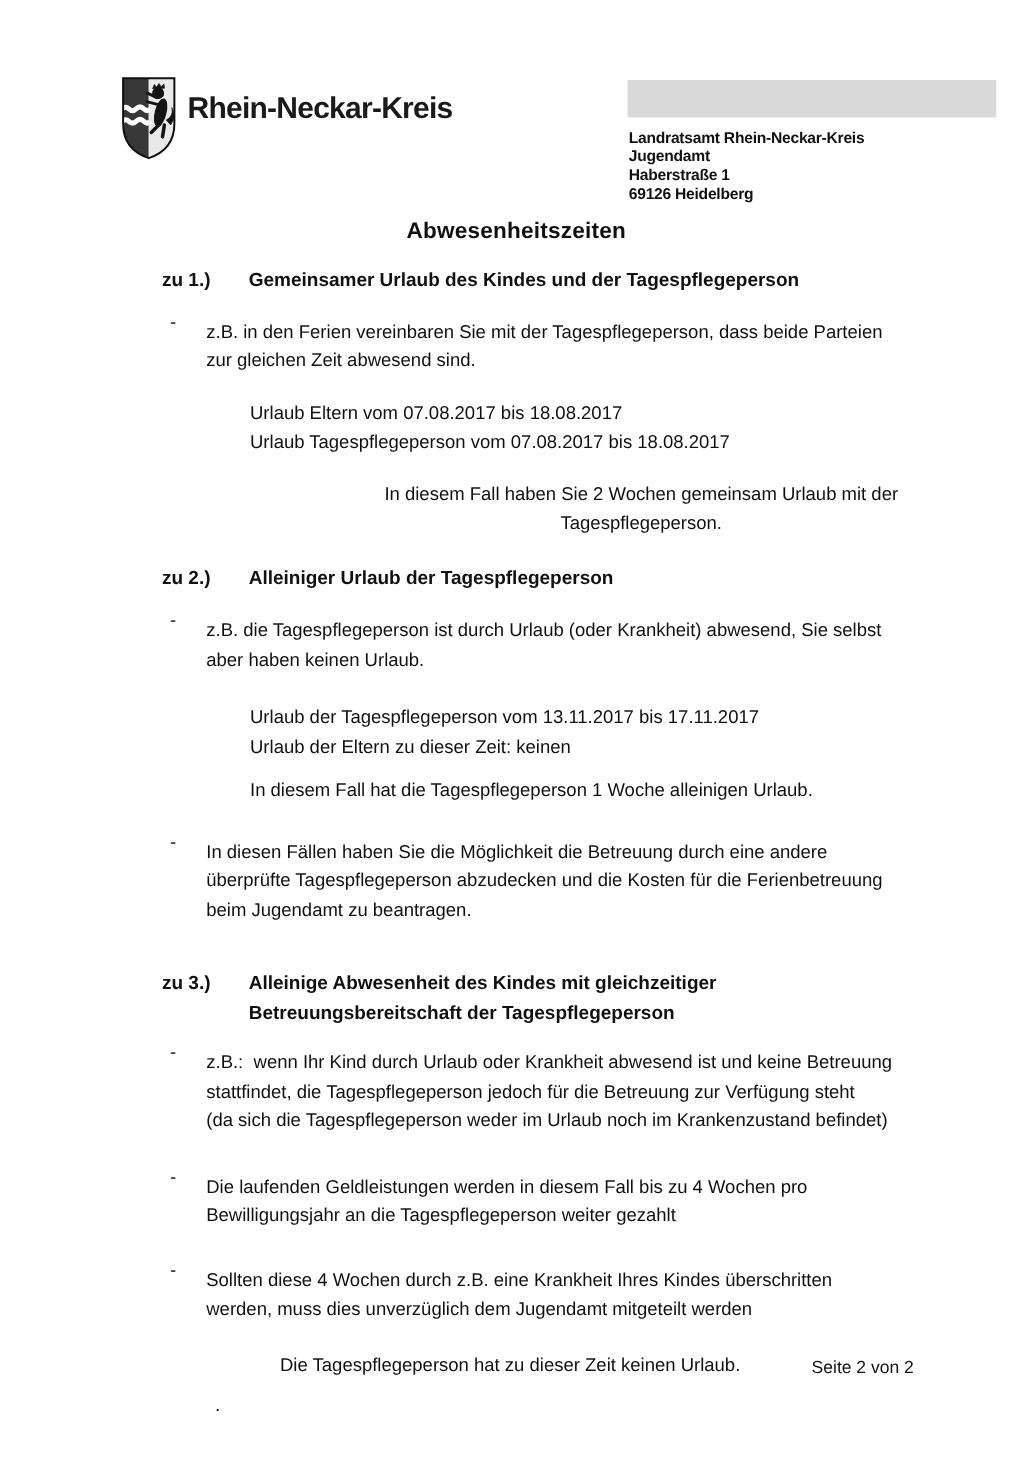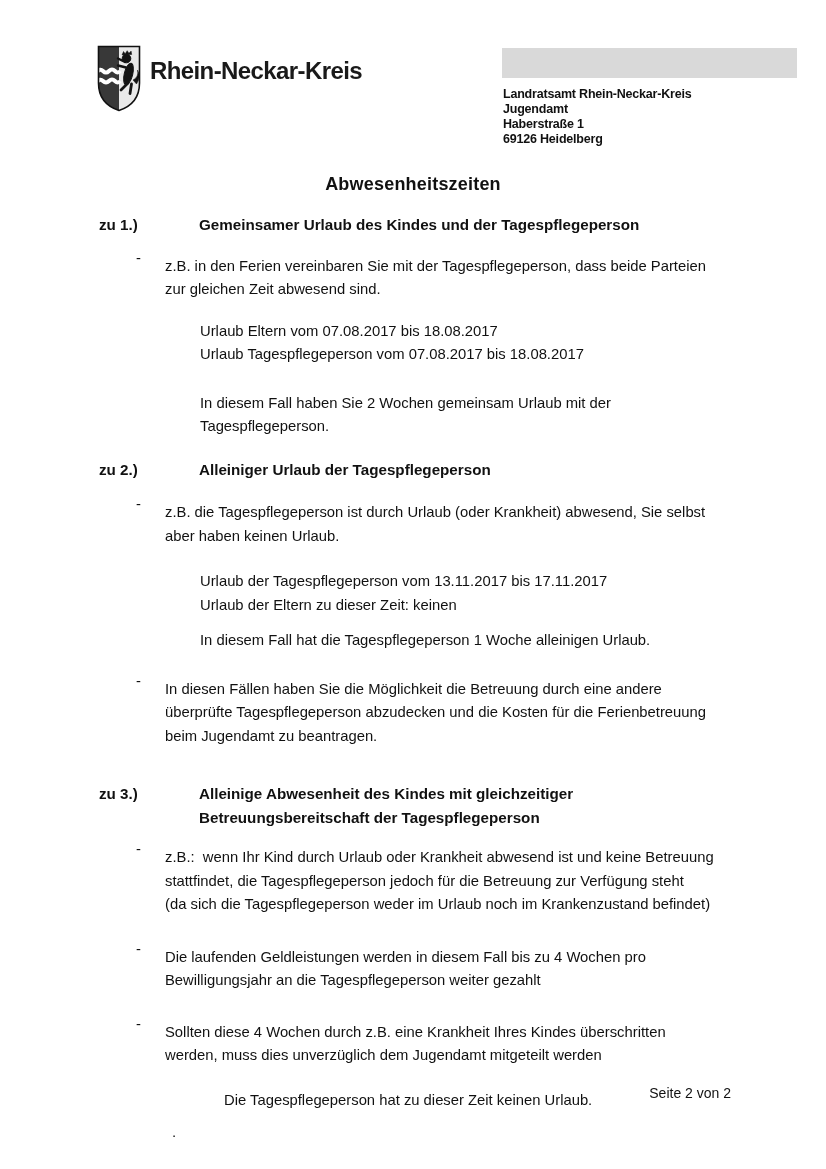--- a/index.html
+++ b/index.html
@@ -3,54 +3,54 @@
 <meta charset="utf-8">
 <style>
   html,body { margin:0; padding:0; }
   body {
     width:826px; height:1169px; background:#ffffff;
     font-family:"Liberation Sans", sans-serif; color:#111;
   }
   .page { position:relative; width:826px; height:1169px; overflow:hidden; background:#fff; }
 
   
-  .header { position:absolute; top:0; left:0; width:704px; height:160px; }
+  .header { position:absolute; top:16px; left:0; width:704px; height:160px; }
   .crest { position:absolute; left:97px; top:45px; width:44px; height:67px; }
   .logo-text {
     position:absolute; left:150px; top:56px;
     font-size:24px; font-weight:bold; letter-spacing:-0.6px; color:#1a1a1a;
     line-height:30px; white-space:nowrap;
   }
   .redaction { position:absolute; left:502px; top:48px; width:295px; height:30px; }
   .address {
     position:absolute; left:503px; top:87px;
     font-weight:bold; font-size:12.5px; line-height:15px;
     letter-spacing:-0.2px; white-space:pre-wrap;
   }
 
   
   .content { position:absolute; top:160px; left:0; width:826px; }
   .doc-title { margin:14px 0 0 0; text-align:center; font-size:18px; font-weight:bold; line-height:20px; letter-spacing:0.2px; }
 
   .sec-head { display:flex; margin-left:99px; font-weight:bold; font-size:15.2px; line-height:23.5px; }
-  .sec-num { width:100px; flex:none; }
+  .sec-num { width:100px; flex:none;text-align:center; }
   .sec-title { white-space:pre-wrap; }
 
   .bullet { display:flex; margin-left:136px; font-size:14.8px; line-height:23.5px; }
   .bullet .dash { width:21px; flex:none; }
   .bullet .btxt { margin:8px; white-space:pre-wrap; }
 
   .example { margin-left:200px; font-size:14.8px; line-height:23.5px; white-space:pre-wrap; }
   .example.deep { margin-left:224px; }
 
   
   #s1-head { margin-top:19px; }
   #s1-b1   { margin-top:10px; }
   #s1-ex1  { margin-top:10px; }
-  #s1-ex2  { margin-top:25px; }
+  #s1-ex2  { margin-top:18px;text-align:center; }
   #s2-head { margin-top:19px; }
   #s2-b1   { margin-top:12px; }
   #s2-ex1  { margin-top:14px; }
   #s2-ex2  { margin-top:12px; }
   #s2-b2   { margin-top:17px; }
   #s3-head { margin-top:26px; }
   #s3-b1   { margin-top:9px; }
   #s3-b2   { margin-top:13px; }
   #s3-b3   { margin-top:12px; }
   #s3-ex1  { margin-top:6px; }

